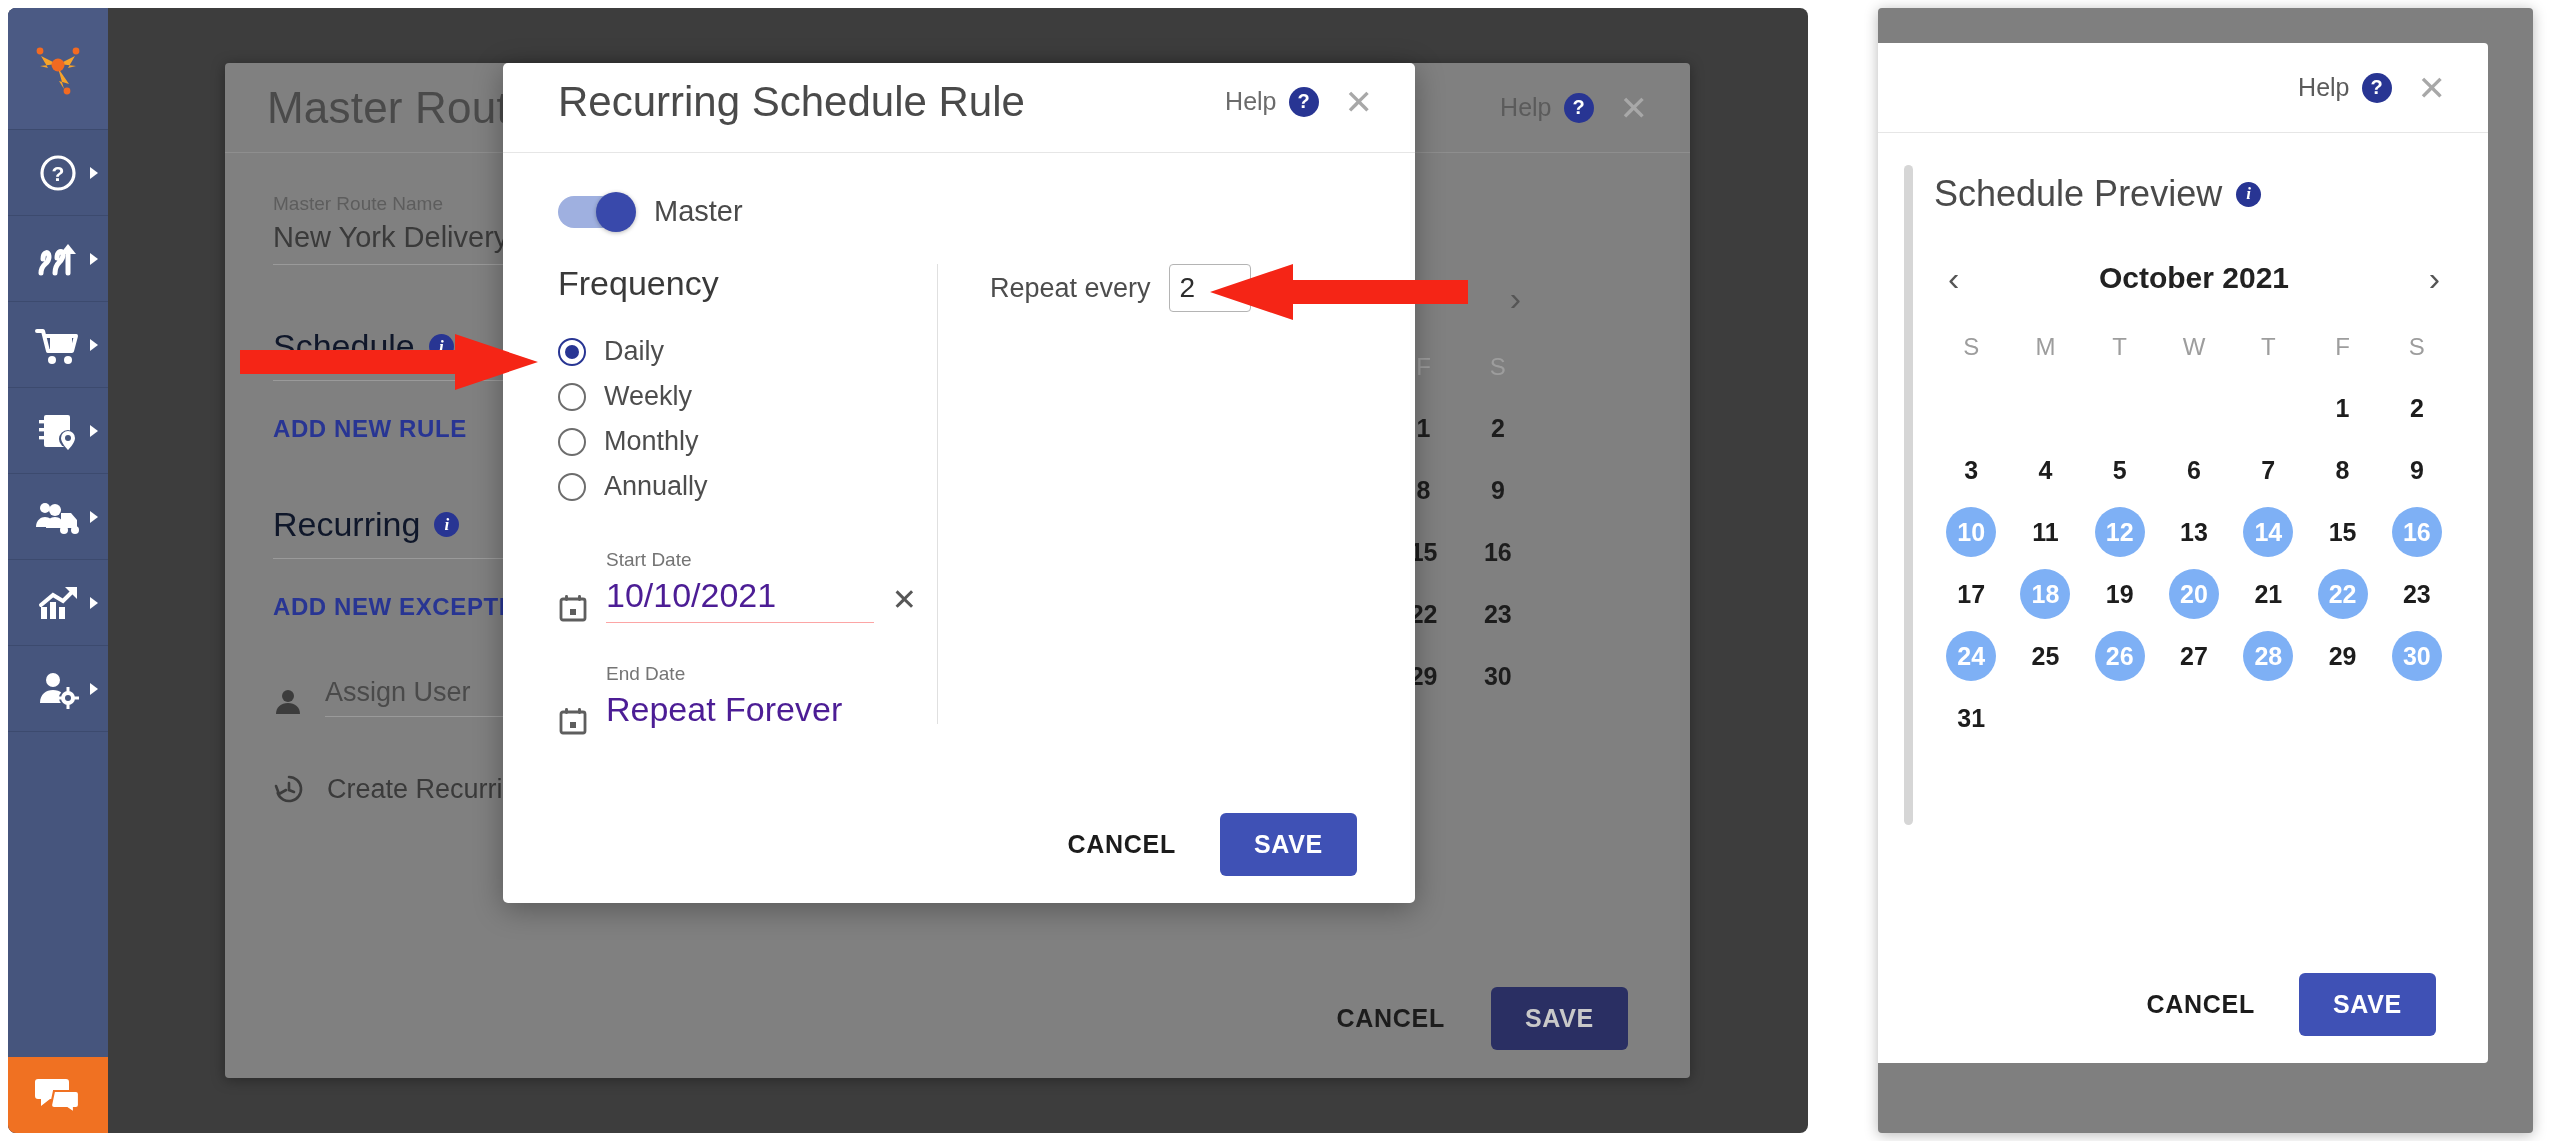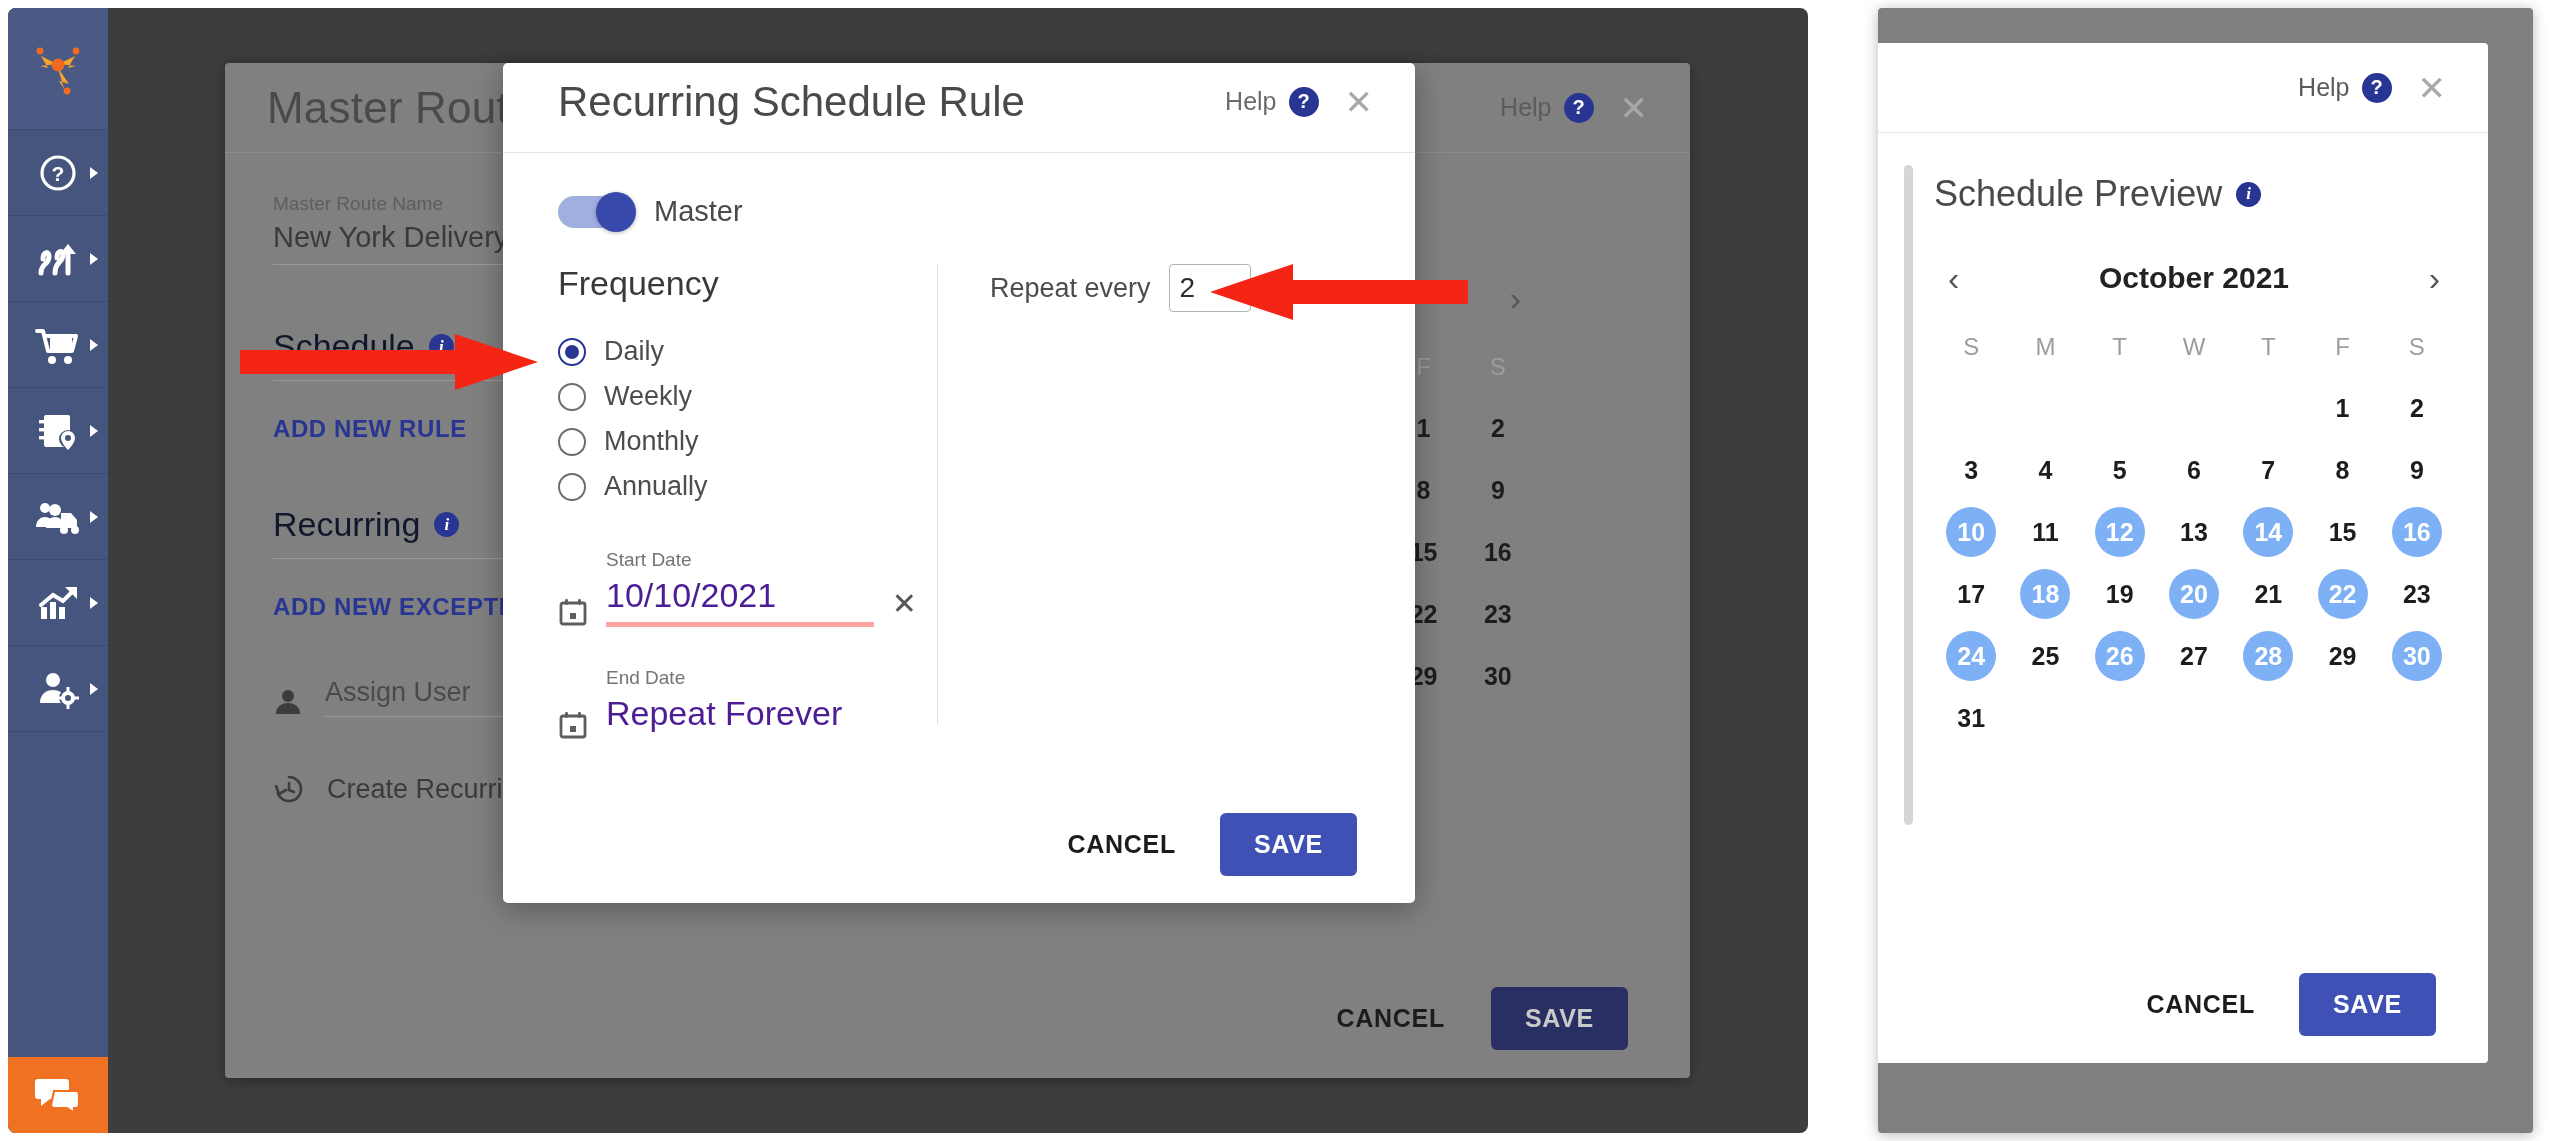--- a/index.html
+++ b/index.html
@@ -192,21 +192,21 @@
     border: 2px solid #6d6d6d; position: relative; flex: none;
   }
   .radio.sel { border-color: #283593; }
   .radio.sel::after {
     content: ''; position: absolute; left: 5px; top: 5px;
     width: 14px; height: 14px; border-radius: 50%; background: #283593;
   }
   .radio-label { font-size: 27px; color: #4d4d4d; }
 
   .date-field { margin-top: 40px; display: flex; align-items: flex-end; gap: 18px; }
-  .date-inner { flex: 1; border-bottom: 5px solid #fca5a5; padding-bottom: 7px; }
+  .date-inner { flex: 1; border-bottom: 1px solid #fca5a5; padding-bottom: 7px; }
   .date-inner.noline { border-bottom: none; }
   .date-cap { font-size: 19px; color: #747474; margin-bottom: 5px; }
   .date-val { font-size: 34px; color: #4c1d95; }
   .date-clear { font-size: 30px; color: #575757; font-weight: 300; line-height: 1; padding-bottom: 8px; }
 
   .repeat-row { display: flex; align-items: center; gap: 18px; }
   .repeat-label { font-size: 27px; color: #4d4d4d; }
   .repeat-input {
     width: 82px; height: 48px; border: 1px solid #b4b4b4; border-radius: 4px;
     font-size: 28px; color: #2d2d2d; padding: 0 10px;

